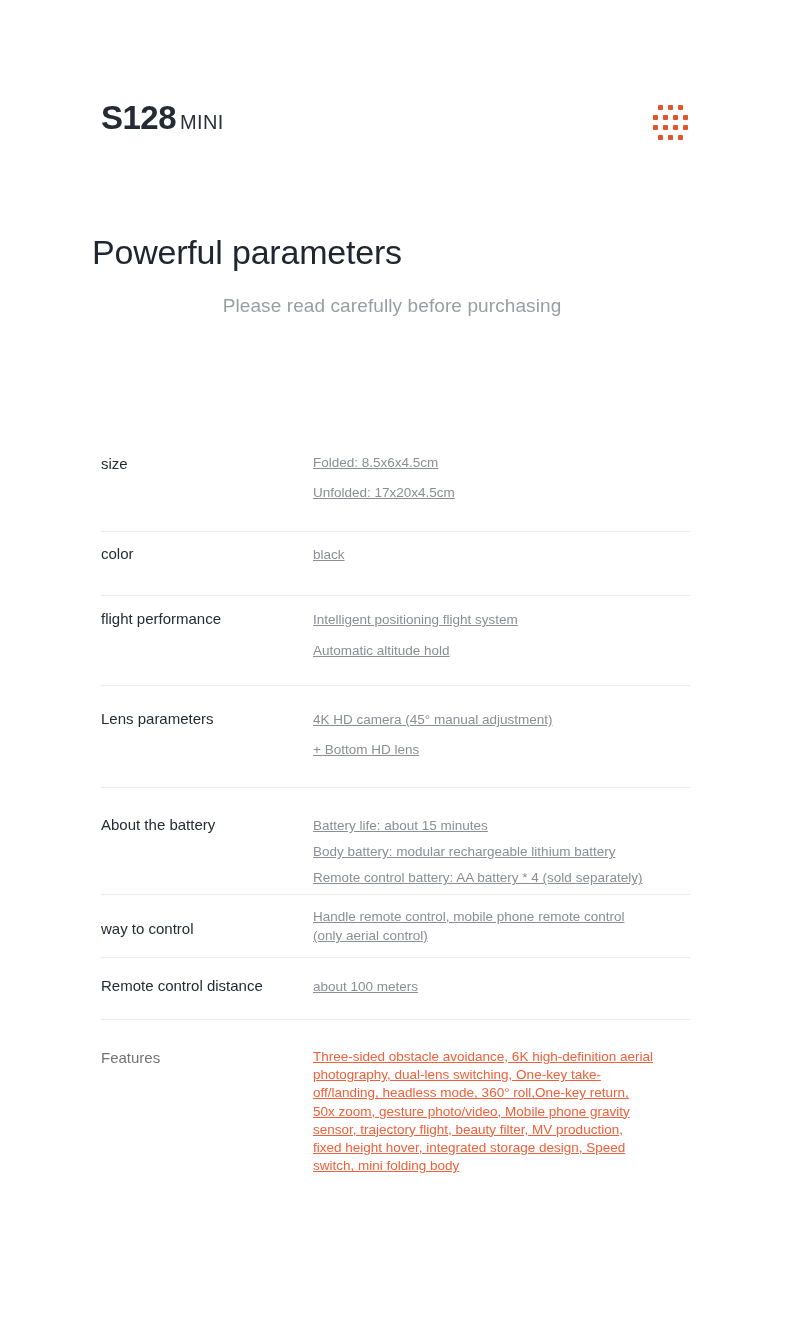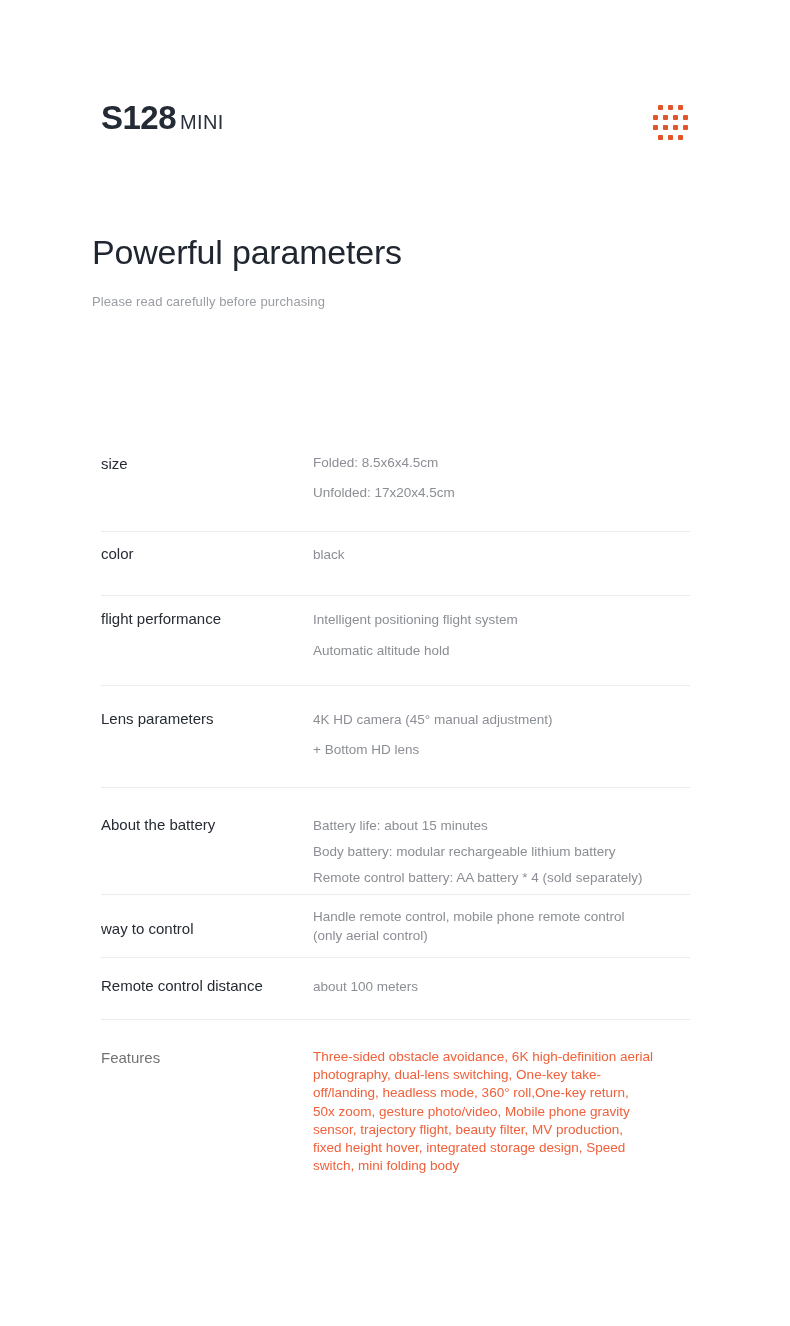--- a/index.html
+++ b/index.html
@@ -76,26 +76,27 @@
   }
   .page-title {
     font-size: 34px;
     font-weight: 400;
     color: #20262f;
     letter-spacing: -0.2px;
     line-height: 1.18;
     margin: 0;
   }
   .page-subtitle {
-    font-size: 13px;
+    font-size: 19px;
     font-weight: 400;
     color: #9a9da3;
     letter-spacing: 0.1px;
     margin: 22px 0 0 0;
     line-height: 1.3;
+    text-align: center;
   }
 
   
   .spec-table {
     position: absolute;
     left: 101px;
     top: 437px;
     width: 589px;
   }
   .spec-row {
@@ -115,20 +116,21 @@
     color: #262b33;
     line-height: 1.35;
     box-sizing: border-box;
     padding-right: 8px;
   }
   .spec-values {
     flex: 1 1 auto;
     font-size: 13.5px;
     color: #8b8e94;
     box-sizing: border-box;
+    text-decoration: underline;
   }
   .spec-values .line {
     display: block;
     line-height: 1.35;
   }
 
   
   .row-size      { height: 95px; padding-top: 17px; }
   .row-size .spec-values .line + .line { margin-top: 12px; }
 

